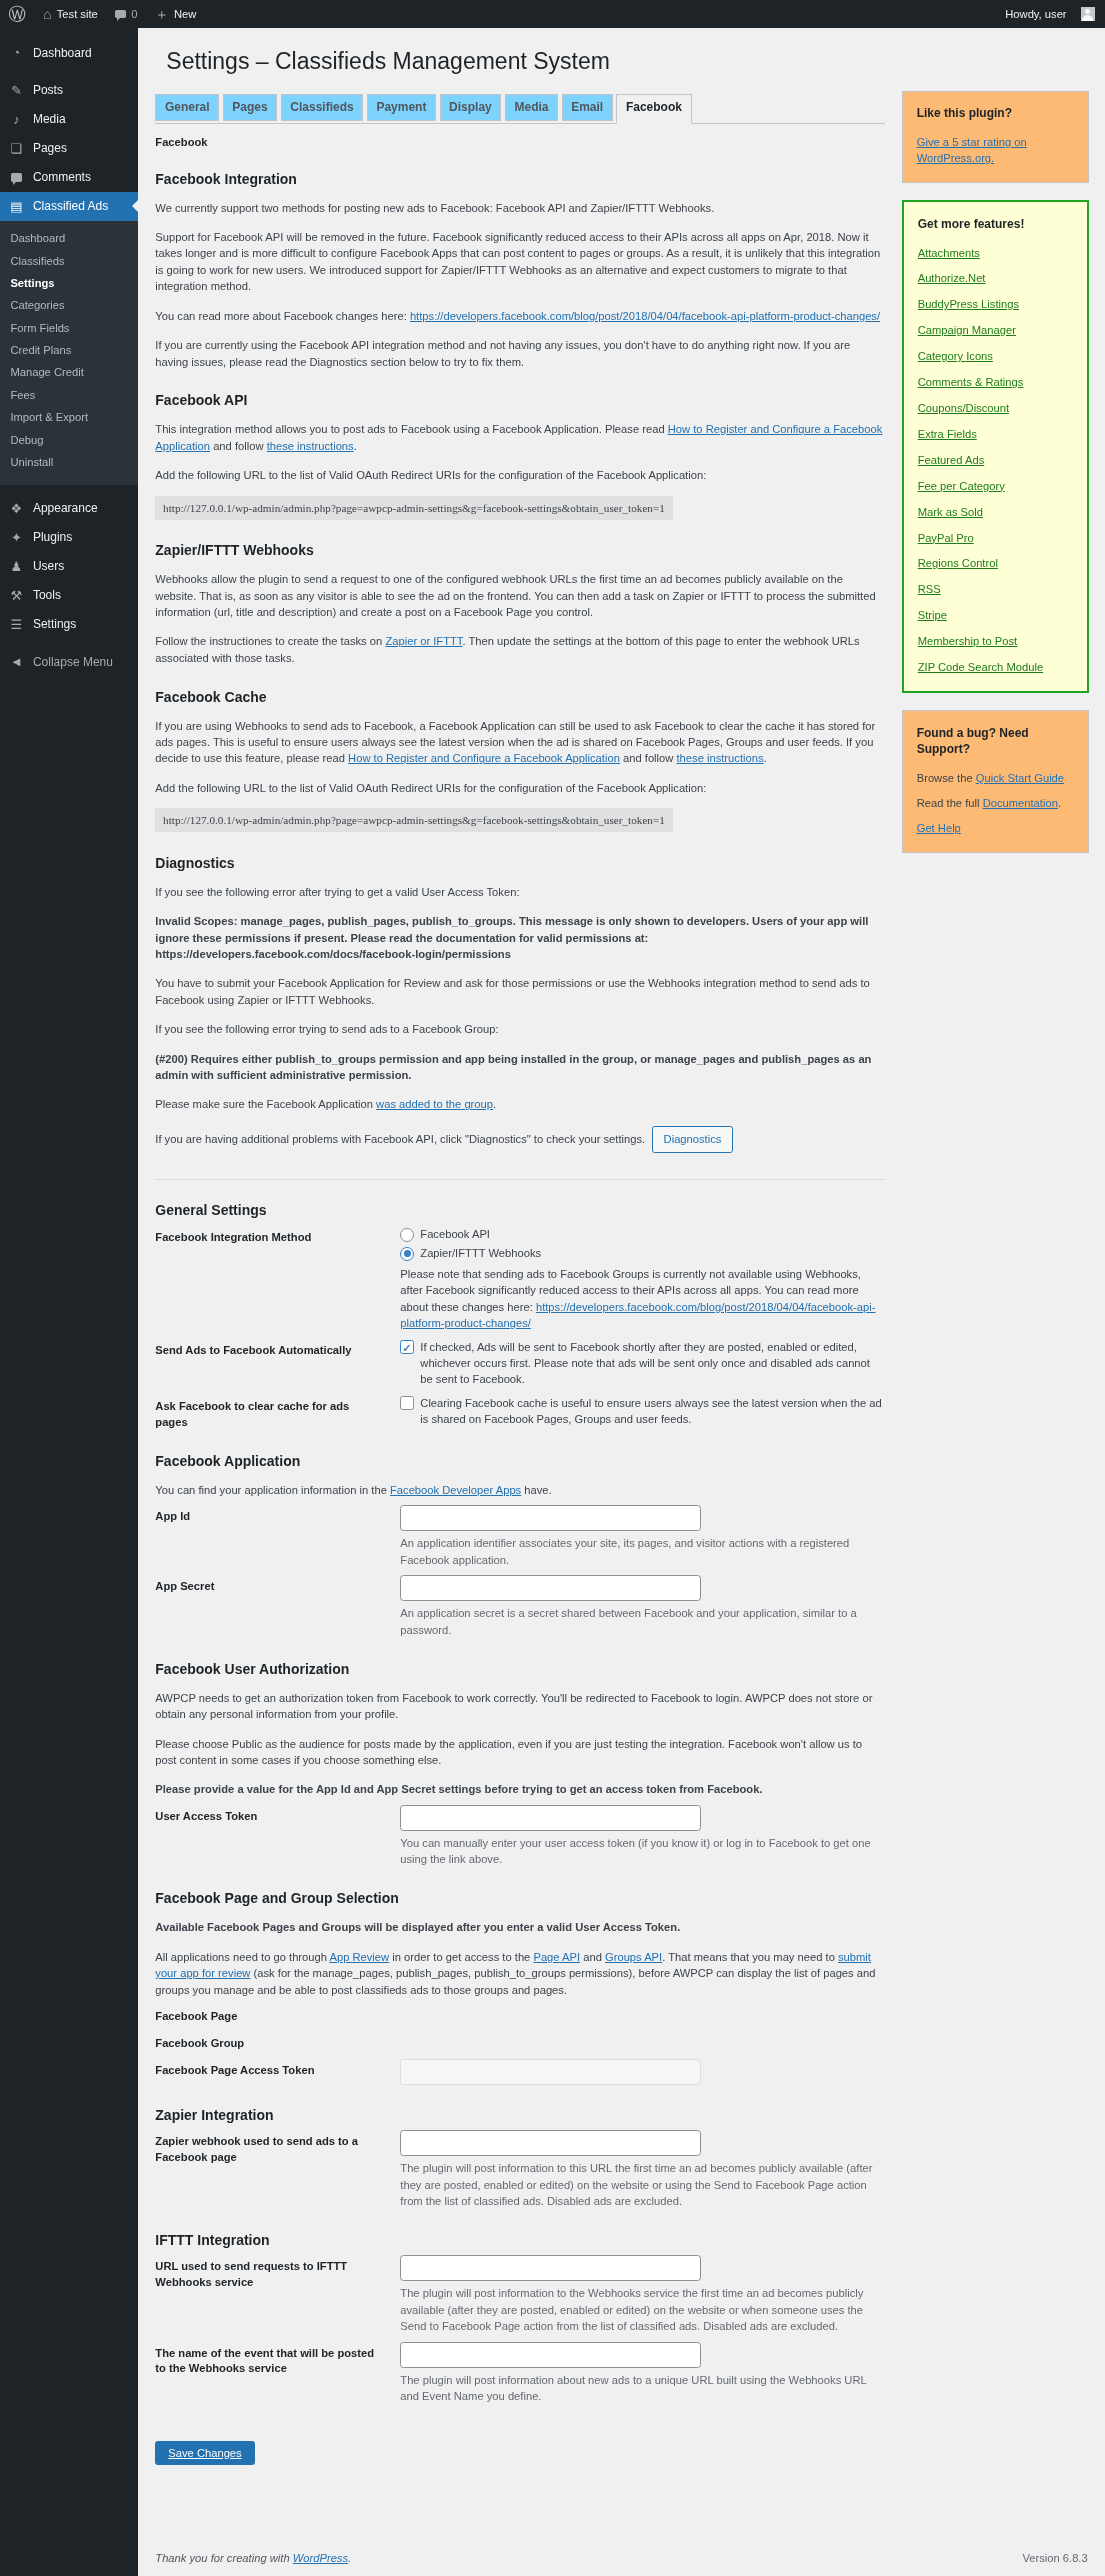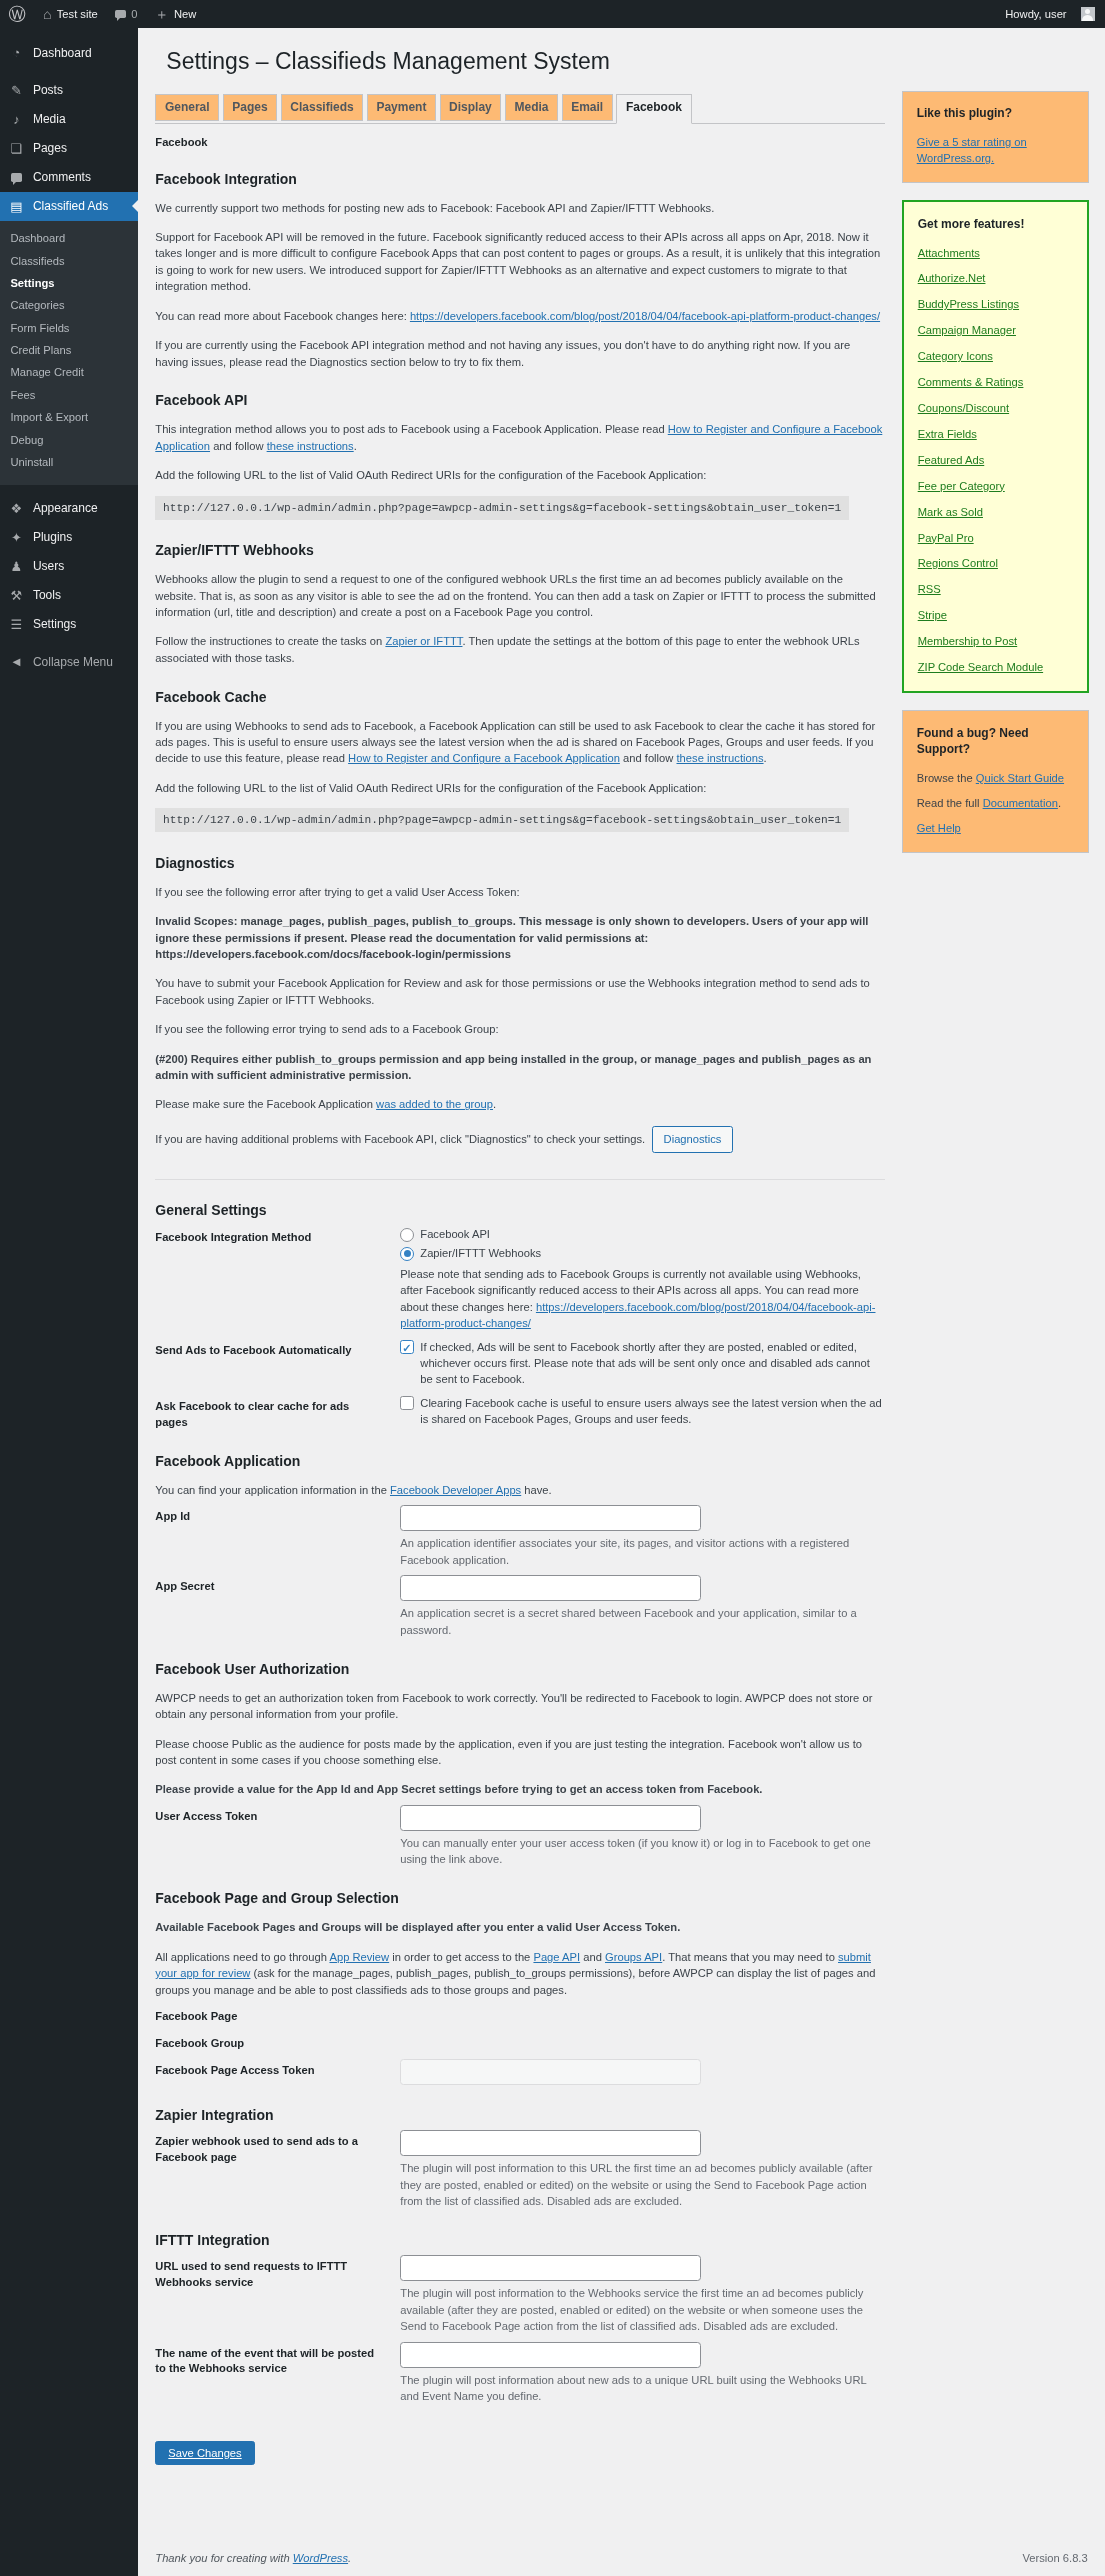--- a/index.html
+++ b/index.html
@@ -55,29 +55,29 @@
   
   #content { margin-left:138px; padding:28px 17.3px 0 17.3px; }
   h1.page-title { font-size:23px; font-weight:400; color:#1d2327; margin:11px; padding:8.6px 0 5.2px; }
   .columns { display:flex; align-items:flex-start; margin-top:7px; }
   .main-col { width:730px; flex:0 0 730px; }
   .aside-col { margin-left:16.4px; width:187px; flex:0 0 187px; }
 
   
   .nav-tab-wrapper { border-bottom:0.9px solid #c3c4c7; padding-top:3.5px; }
   .nav-tab { display:inline-block; padding:5.2px 8.6px; margin:0 3.5px -0.9px 0;
-    font-size:12px; font-weight:600; color:#50575e; background:#fdba74;
+    font-size:12px; font-weight:600; color:#50575e; background:#7dd3fc;
     border:0.9px solid #c3c4c7; text-decoration:none; }
   .nav-tab-active { background:#f0f0f1; color:#1d2327; border-bottom:0.9px solid #f0f0f1; padding-bottom:8.6px; }
   .subtab { font-size:11.2px; font-weight:700; color:#1d2327; margin:12px 0 0; }
 
   h3.section-h { font-size:14px; font-weight:700; color:#1d2327; margin:22.5px 0 0; }
   .main-col p { margin:13px 0 0; line-height:16.4px; }
   .warn { font-weight:700; color:#3c434a; }
-  .code-box { display:inline-block; font-family:Liberation Mono, monospace; font-size:11.2px;
+  .code-box { display:inline-block; font-family:Liberation Serif, serif; font-size:11.2px;
     background:#e0e0e0; color:#3c434a; padding:6px 7.8px; margin:12px 0 0; }
 
   .btn-secondary { display:inline-block; background:#f6f7f7; border:0.9px solid #2271b1; border-radius:2.6px;
     color:#2271b1; font-size:11.2px; padding:4.3px 10.4px; margin-left:7px; cursor:pointer; text-decoration:none; }
   .btn-primary { display:inline-block; background:#2271b1; border:0.9px solid #2271b1; border-radius:2.6px;
     color:#fff; font-size:11.2px; padding:5.2px 12px; cursor:pointer; margin-top:36px; }
 
   hr.divider { border:none; border-top:0.9px solid #dcdcde; margin:26px 0 0; }
 
   

